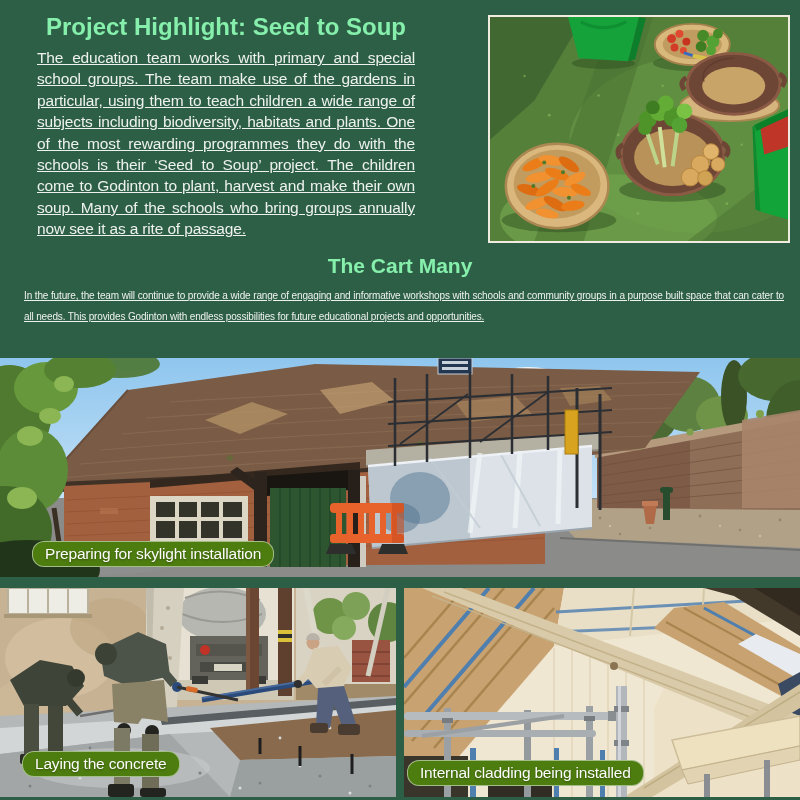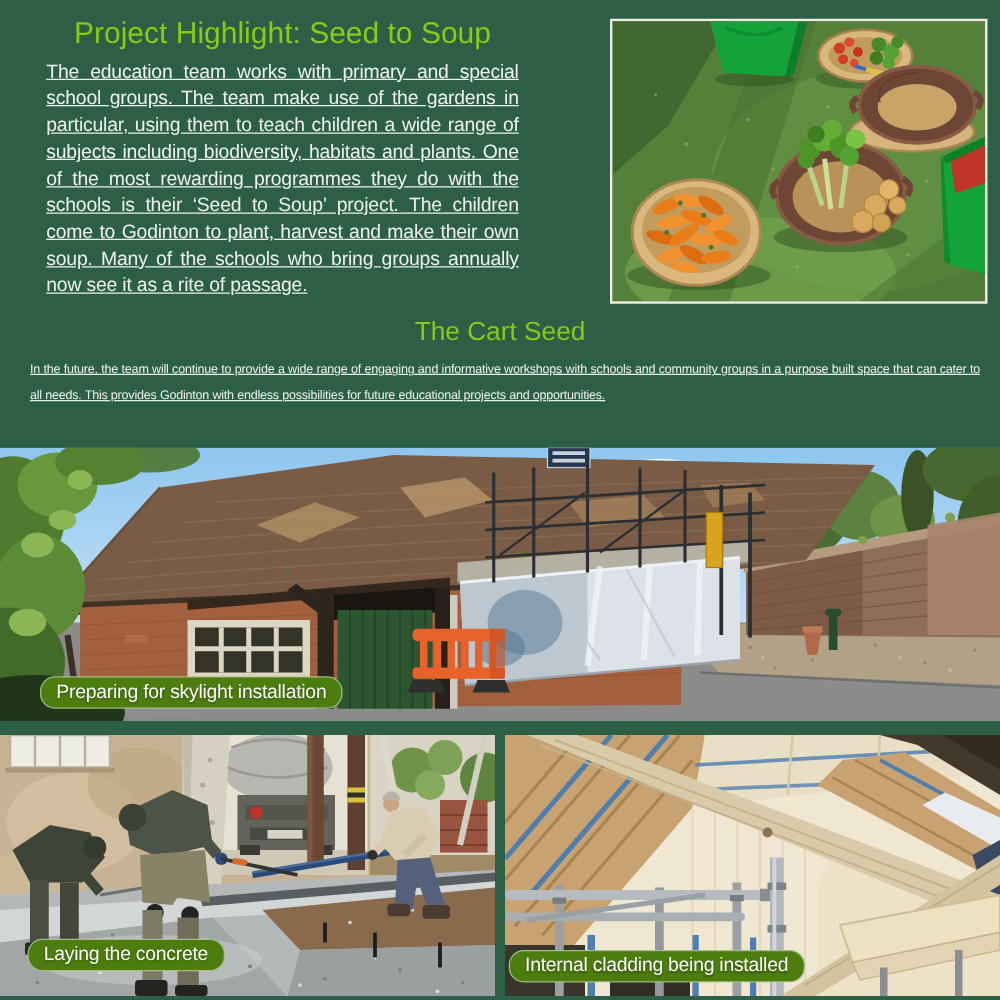--- a/index.html
+++ b/index.html
@@ -1,20 +1,20 @@
 <!DOCTYPE html>
 <html><head>
 <meta charset="utf-8">
 <style>
   html,body{margin:0;padding:0;}
   body{width:800px;height:800px;overflow:hidden;background:#2d5f46;
        font-family:"Liberation Sans", sans-serif;}
   #page{position:relative;width:800px;height:800px;background:#2d5f46;}
 
-  .sec-title{position:absolute;margin:0;color:#84cc16;font-weight:400;text-align:center;}
+  .sec-title{position:absolute;margin:0;color:#86efac;font-weight:700;text-align:center;}
   #seed-title{left:37px;top:12px;width:378px;font-size:24px;line-height:30px;}
   #cart-title{left:0;top:252px;width:800px;font-size:21px;line-height:28px;}
 
   .body-text{position:absolute;margin:0;color:#eef2ee;text-align:justify;
              letter-spacing:-0.15px;text-decoration:underline;}
   #seed-body{left:37px;top:47px;width:378px;font-size:15.5px;line-height:21.4px;}
   #cart-body{left:24px;top:285px;width:760px;font-size:10px;line-height:21px;}
 
   figure.photo{position:absolute;margin:0;overflow:hidden;}
   figure.photo svg{display:block;width:100%;height:100%;}
@@ -148,21 +148,21 @@
 
       <g>
         <polygon points="268,110 302,94 302,206 274,198" fill="#12a339"></polygon>
         <polygon points="274,113 302,100 302,132 278,140" fill="#bf3527"></polygon>
         <polygon points="268,110 302,94 302,101 270,116" fill="#0a8029"></polygon>
         <polygon points="268,110 274,198 269,196 266,112" fill="#0c8c2e"></polygon>
       </g>
     </svg>
   </figure>
 
-  <h2 id="cart-title" class="sec-title">The Cart Seed</h2>
+  <h2 id="cart-title" class="sec-title">The Cart Many</h2>
 
   <p id="cart-body" class="body-text">In the future, the team will continue to provide a wide range of engaging and informative workshops with schools and community groups in a purpose built space that can cater to all needs. This provides Godinton with endless possibilities for future educational projects and opportunities.</p>
 
   <figure class="photo" id="shed-photo">
     <svg viewBox="0 0 800 219" preserveAspectRatio="none">
       <defs>
         <linearGradient id="skyg" x1="0" y1="0" x2="0" y2="1">
           <stop offset="0" stop-color="#8fc6ee"></stop>
             <stop offset="1" stop-color="#c6e2f7"></stop>
         </linearGradient>

